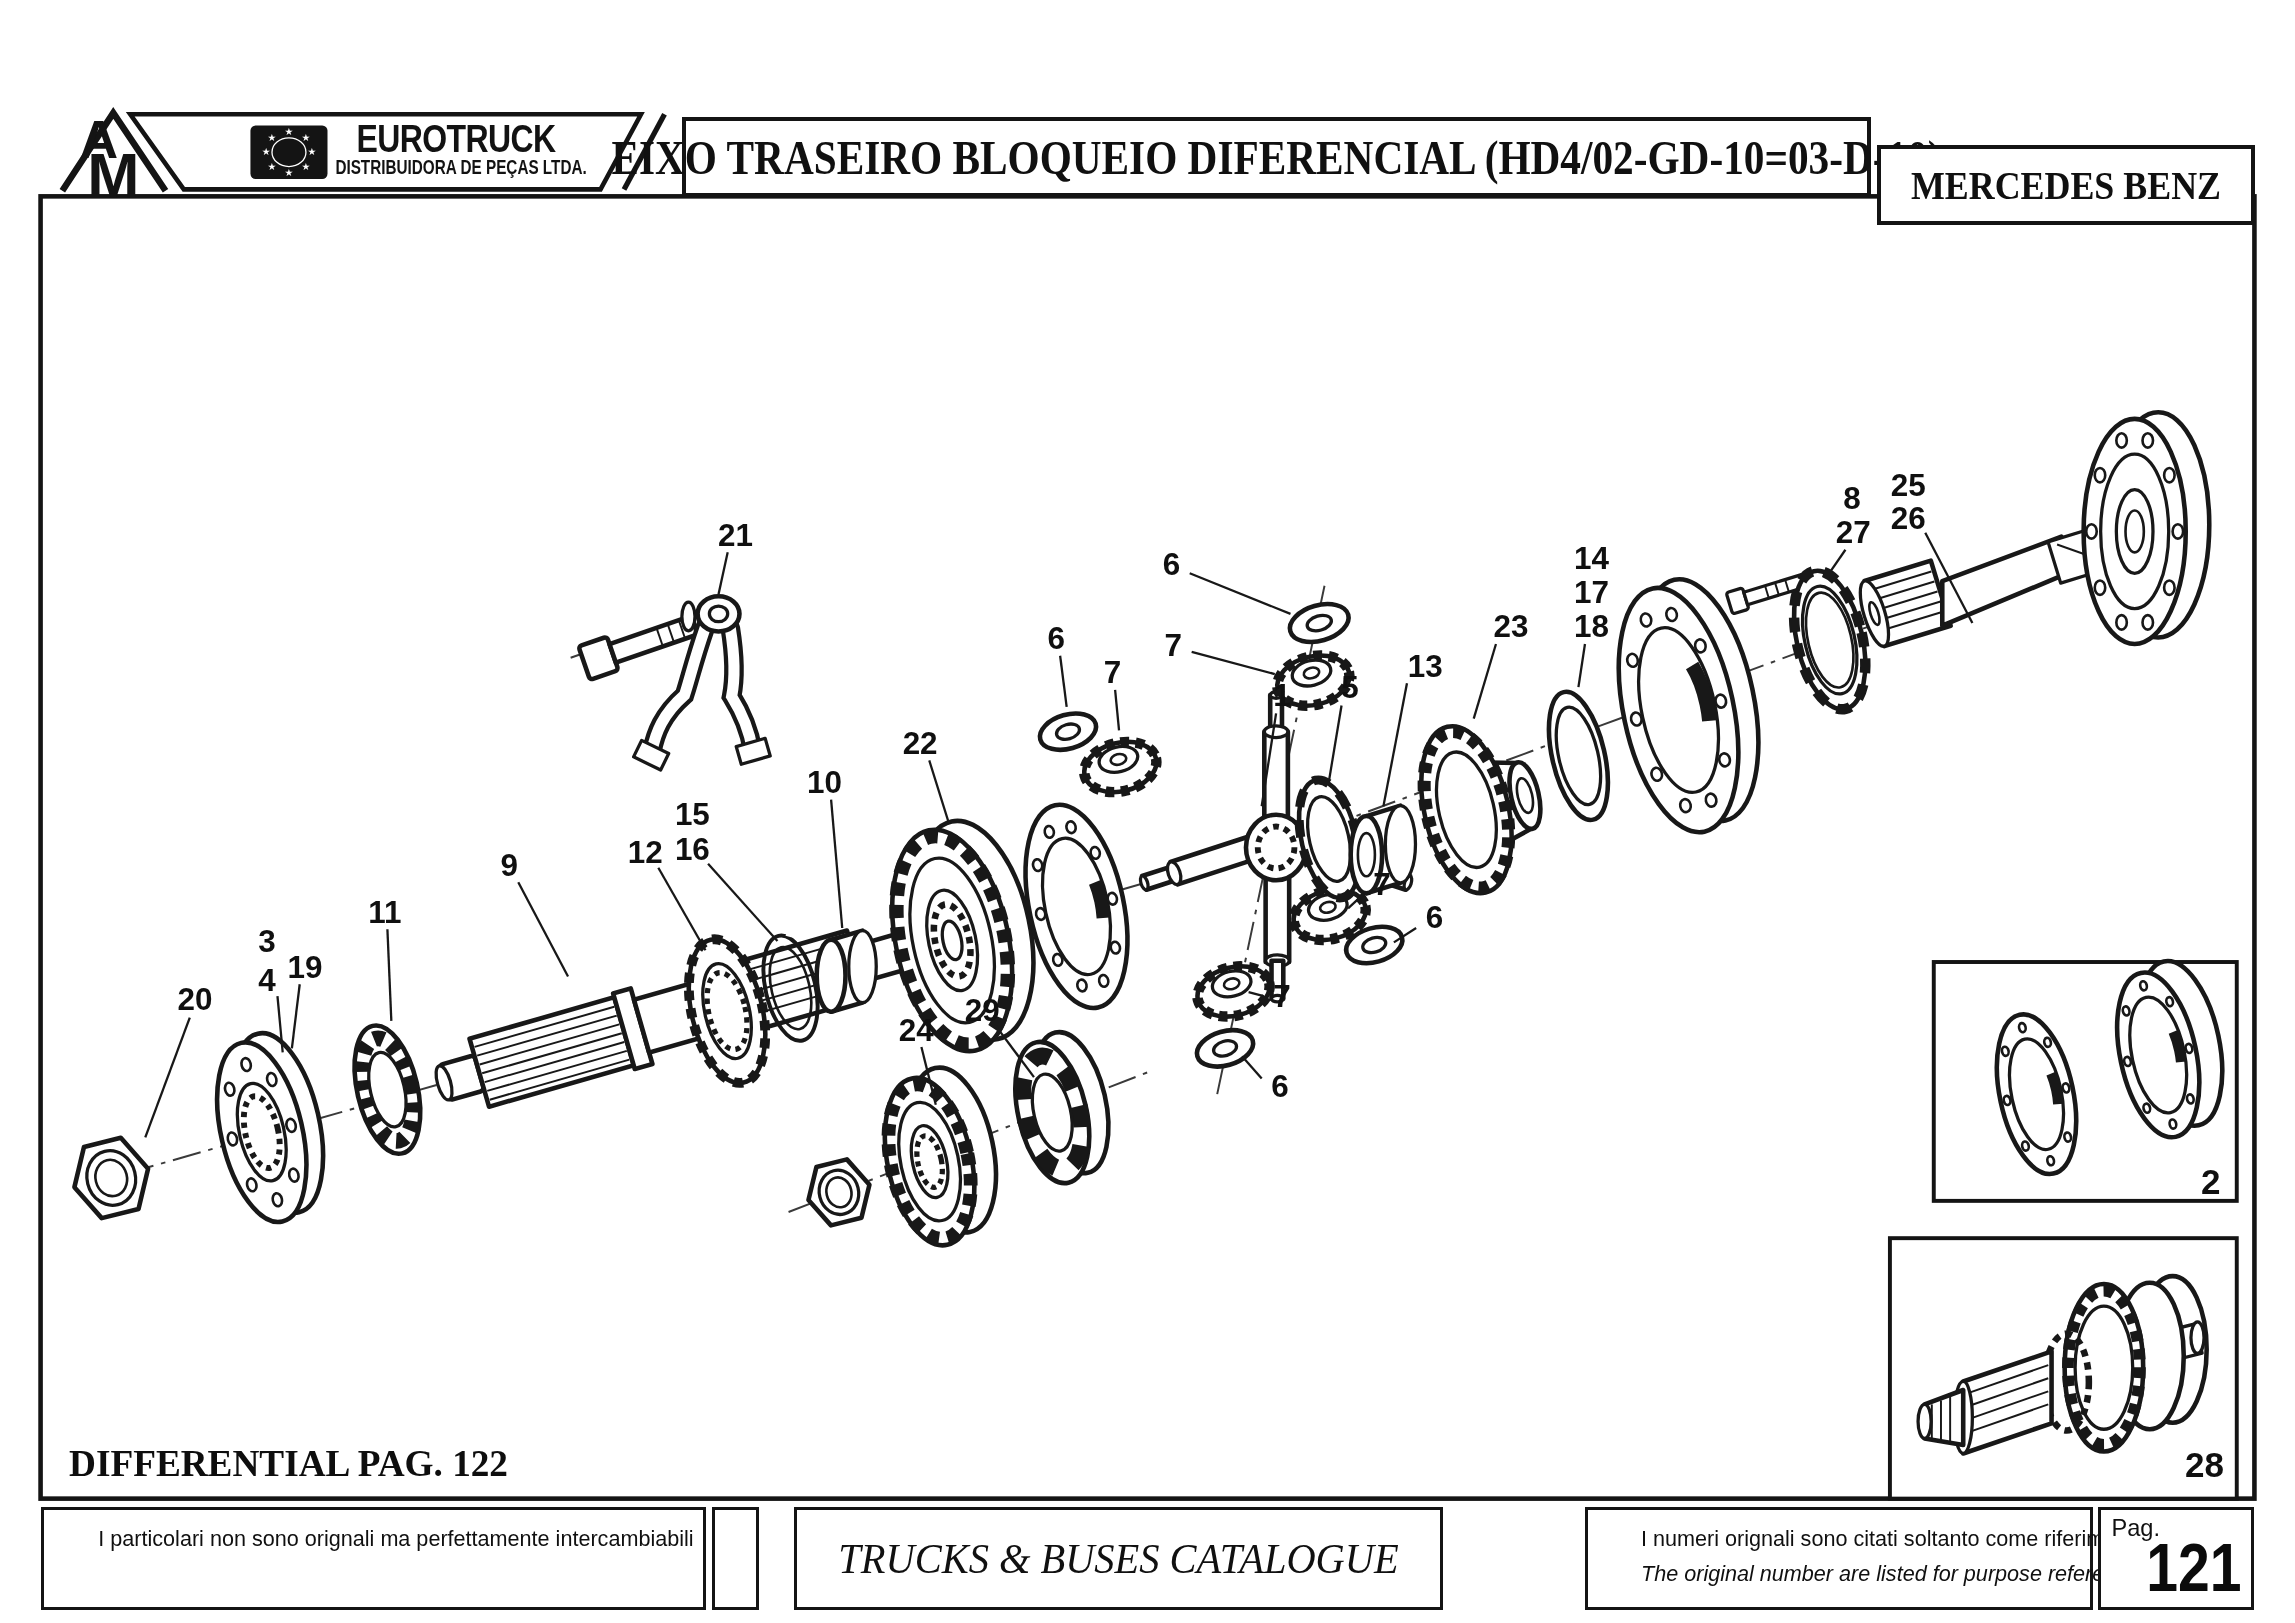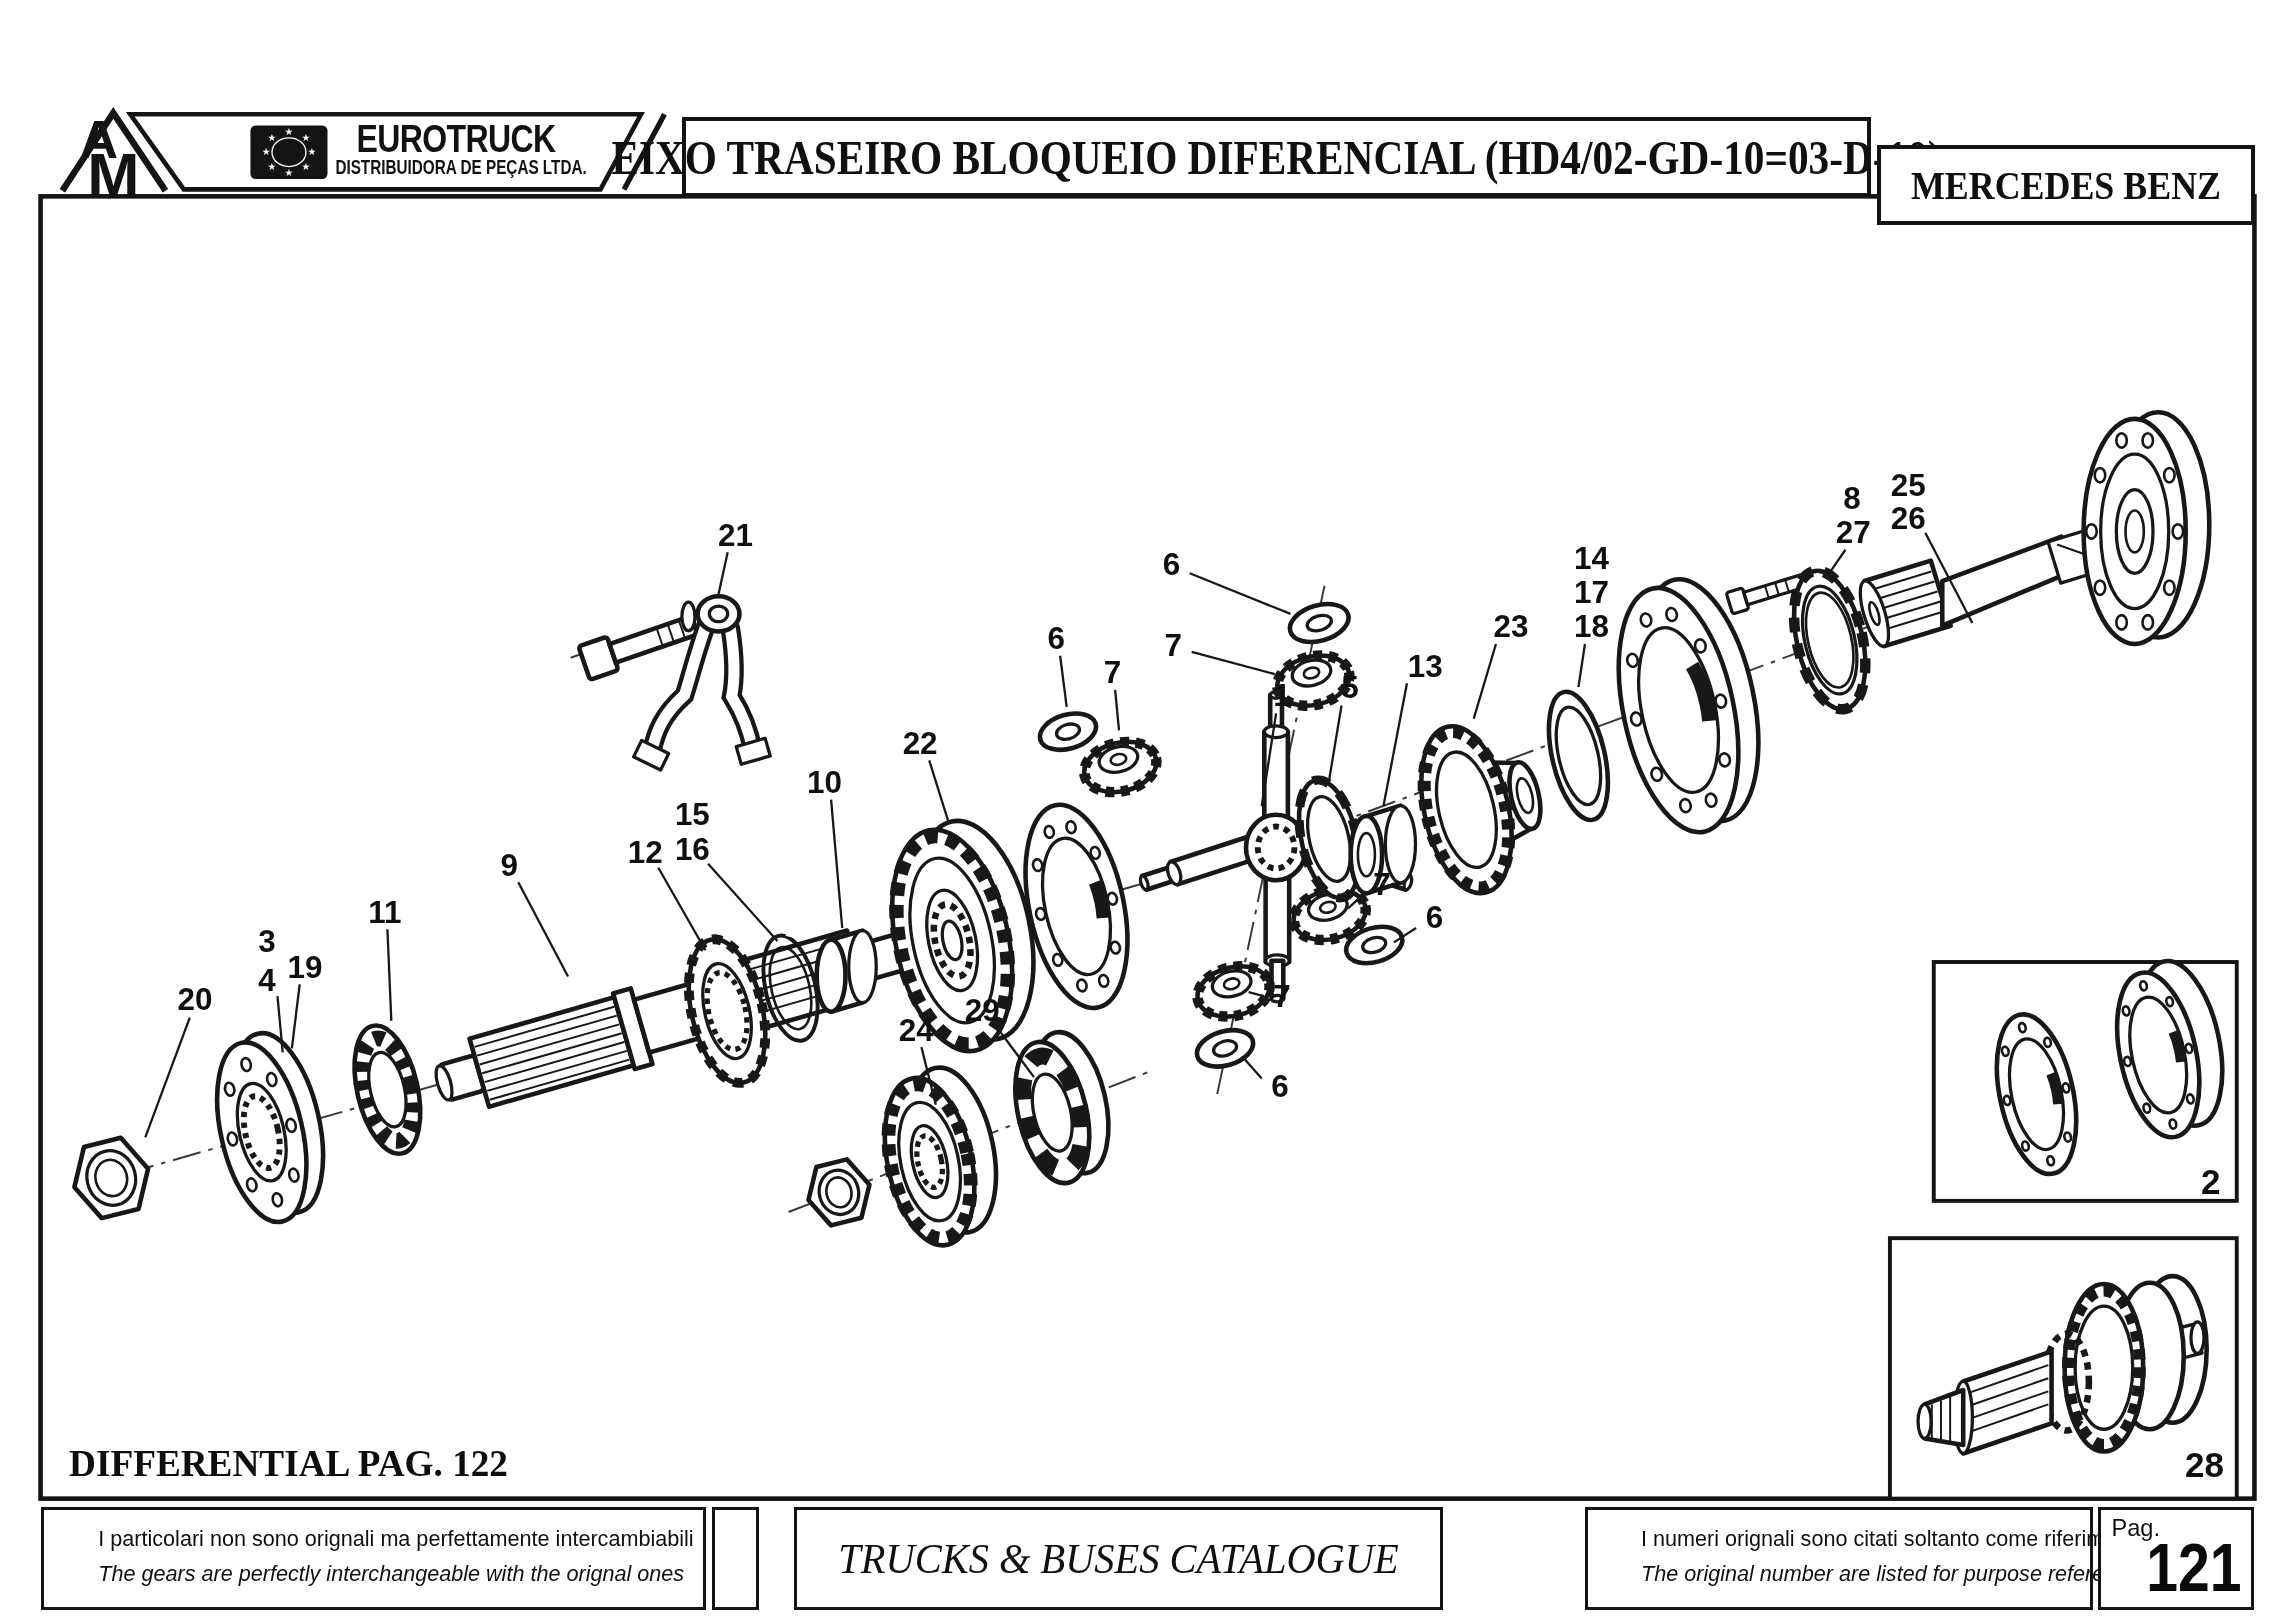--- a/index.html
+++ b/index.html
@@ -515,21 +515,20 @@
     </div>
   </header>
 
   <div class="abs note-text nowrap">DIFFERENTIAL PAG. 122</div>
   <div class="abs inset-label" style="left:2201px;top:1162px;">2</div>
   <div class="abs inset-label" style="left:2185px;top:1445px;">28</div>
 
   <footer>
     <div class="box foot-box" style="left:41px;width:665px;">
       <div class="abs foot-small nowrap" style="left:18.3px;top:11.8px;">I particolari non sono orignali ma perfettamente intercambiabili</div>
-      <div class="abs foot-small foot-it nowrap" style="left:18.3px;top:47px;">The gears are perfectly interchangeable with the orignal ones</div>
     </div>
     <div class="box foot-box" style="left:712px;width:47px;"></div>
     <div class="box foot-box" style="left:794px;width:649px;">
       <div class="catalogue-text nowrap">TRUCKS &amp; BUSES CATALOGUE</div>
     </div>
     <div class="box foot-box" style="left:1585px;width:508px;">
       <div class="abs foot-small nowrap" style="left:17px;top:11.8px;">I numeri orignali sono citati soltanto come riferimento</div>
       <div class="abs foot-small foot-it nowrap" style="left:17px;top:47px;">The original number are listed for purpose reference only</div>
     </div>
     <div class="box foot-box" style="left:2098px;width:156px;padding-left:8px;">

